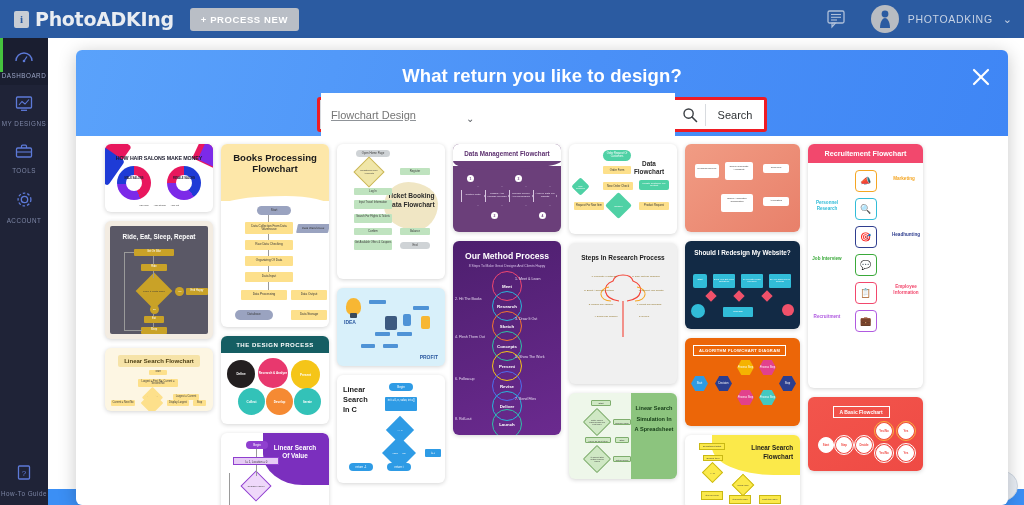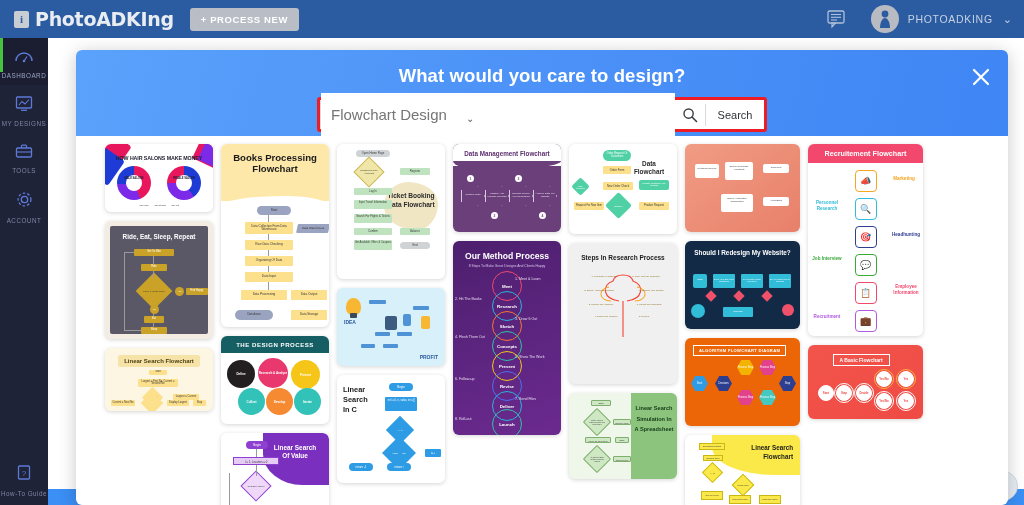--- a/index.html
+++ b/index.html
@@ -92,21 +92,21 @@
     width:140px;height:29px;border:none;outline:none;background:transparent;
     font-size:10.5px;color:#3f4347;padding-left:9px;font-family:"Liberation Sans",sans-serif;
     appearance:none;-webkit-appearance:none;cursor:pointer;
   }
   #cat-caret{
     position:absolute;left:146px;top:13px;pointer-events:none;color:#5c6066;font-size:10px;
   }
   #cat-divider{ width:1px;height:29px;background:#d8dbdf; }
   #search-input{
     flex:1;height:43px;border:none;outline:none;padding-left:10px;
-    font-size:15px;color:#8f9398;font-family:"Liberation Sans",sans-serif;
+    font-size:11px;color:#8f9398;font-family:"Liberation Sans",sans-serif;text-decoration:underline;
   }
   #search-icon-btn{ width:30px;display:flex;align-items:center;justify-content:center;cursor:pointer; }
   #search-vdiv{ width:1px;height:22px;background:#d8dbdf; }
   #search-btn{
     width:58px;height:29px;border:none;background:#ffffff;cursor:pointer;
     font-size:11px;color:#2f3336;font-family:"Liberation Sans",sans-serif;
   }
 
   
   #grid{
@@ -256,21 +256,21 @@
 
   
   #c-lsy{ height:74px; background:#fff;position:relative;overflow:hidden;}
   #c-lsy .blob{position:absolute;right:0;top:0;width:88px;height:40px;background:#fbe94a;
     border-radius:0 0 0 70%;}
   #c-lsy .bt{position:absolute;right:7px;top:9px;width:72px;text-align:right;font-size:6.3px;
     font-weight:bold;color:#1b1b1b;line-height:1.35;}
   .ybx3{ background:#fbe94a;border:.4px solid #c9b814; }
 
   
-  #c-rec{ height:192px; background:#fff;position:relative;}
+  #c-rec{ height:244px; background:#fff;position:relative;}
   #c-rec .hd{ background:#f2486d;color:#fff;text-align:center;font-size:7.2px;
     font-weight:bold;padding:5px 0;}
   .icochip{ position:absolute;left:50%;margin-left:-11px;width:22px;height:22px;border-radius:4px;
     border:1.4px solid; background:#fff;display:flex;align-items:center;justify-content:center;font-size:9px;}
   .recl{ position:absolute;font-size:4.6px;font-weight:bold;width:42px;text-align:center;line-height:1.3;}
 
   
   #c-abf{ height:74px; background:linear-gradient(150deg,#f2554c,#ef4a44); position:relative;}
   #c-abf .tt{position:absolute;left:50%;margin-left:-33px;top:9px;border:.7px solid #fff;
     color:#fff;font-size:5px;font-weight:bold;padding:2px 6px;white-space:nowrap;}
@@ -368,21 +368,21 @@
   </div>
 </div>
 
 <div id="page-bg"></div>
 <div id="page-strip"></div>
 <div id="fab"></div>
 
 <div id="modal">
 
   <div id="modal-head">
-    <div id="modal-title">What would you care to design?</div>
+    <div id="modal-title">What return you like to design?</div>
 
     <div id="close-btn">
       <svg width="22" height="22" viewBox="0 0 22 22">
           <line x1="4" y1="4" x2="18" y2="18" stroke="#fff" stroke-width="2.2" stroke-linecap="round"></line>
           <line x1="18" y1="4" x2="4" y2="18" stroke="#fff" stroke-width="2.2" stroke-linecap="round"></line>
         </svg>
     </div>
 
     <div id="search-outer">
       <span id="cat-caret">⌄</span>

